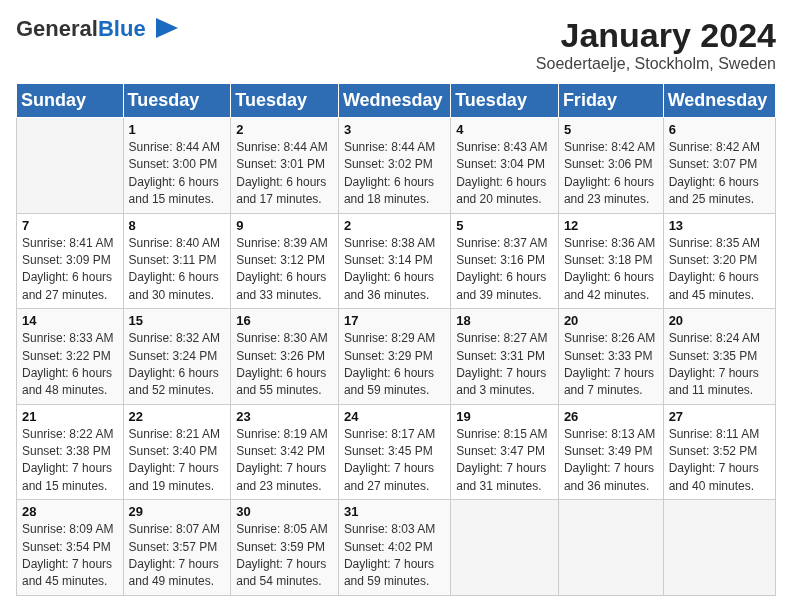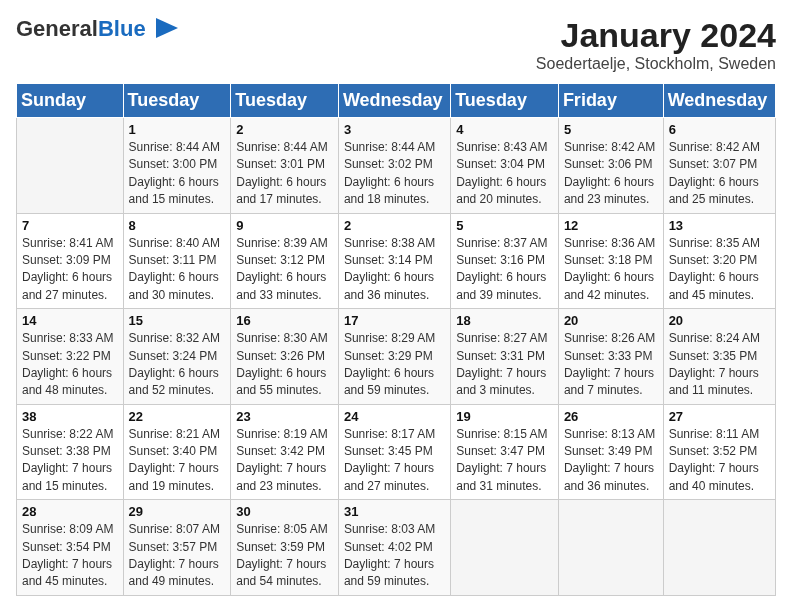--- a/index.html
+++ b/index.html
@@ -198,21 +198,21 @@
           <div class="day-number">20</div>
           <div class="day-info">Sunrise: 8:26 AM<br>Sunset: 3:33 PM<br>Daylight: 7 hours<br>and 7 minutes.</div>
         </td>
         <td>
           <div class="day-number">20</div>
           <div class="day-info">Sunrise: 8:24 AM<br>Sunset: 3:35 PM<br>Daylight: 7 hours<br>and 11 minutes.</div>
         </td>
       </tr>
       <tr>
         <td>
-          <div class="day-number">38</div>
+          <div class="day-number">21</div>
           <div class="day-info">Sunrise: 8:22 AM<br>Sunset: 3:38 PM<br>Daylight: 7 hours<br>and 15 minutes.</div>
         </td>
         <td>
           <div class="day-number">22</div>
           <div class="day-info">Sunrise: 8:21 AM<br>Sunset: 3:40 PM<br>Daylight: 7 hours<br>and 19 minutes.</div>
         </td>
         <td>
           <div class="day-number">23</div>
           <div class="day-info">Sunrise: 8:19 AM<br>Sunset: 3:42 PM<br>Daylight: 7 hours<br>and 23 minutes.</div>
         </td>

